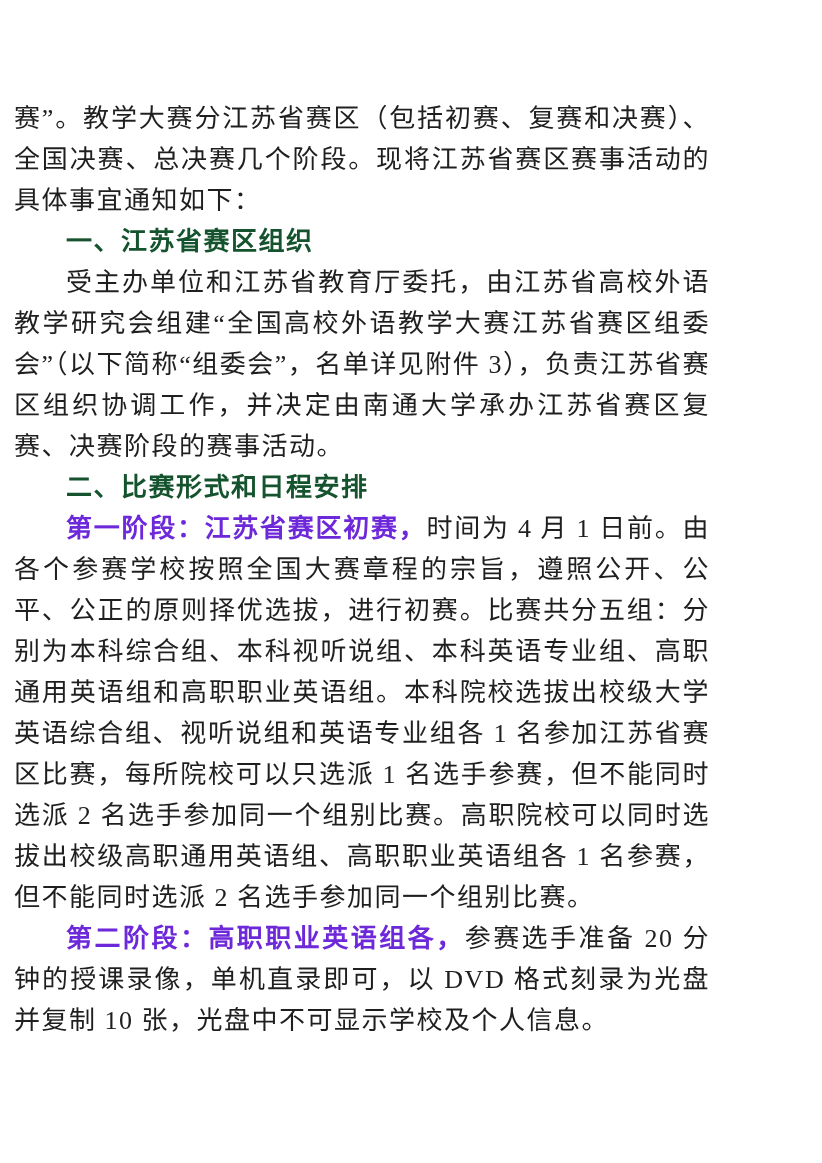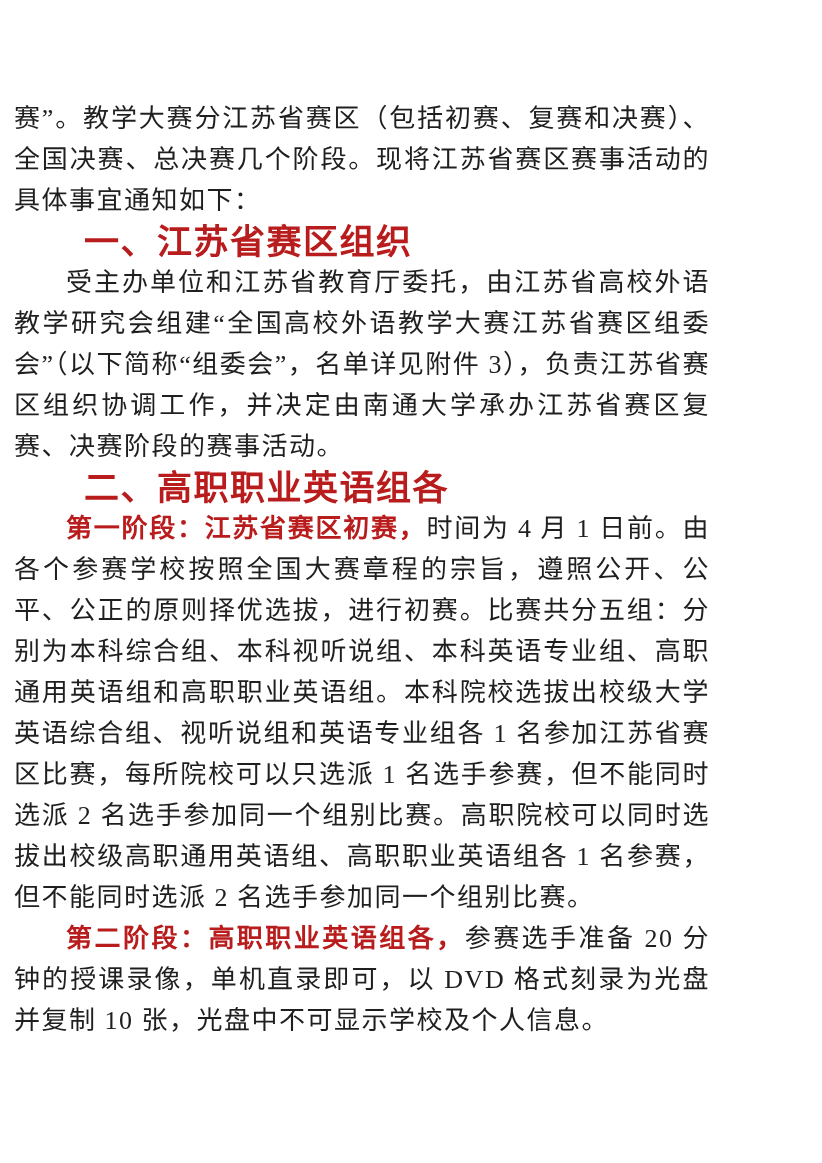--- a/index.html
+++ b/index.html
@@ -30,43 +30,43 @@
   p.body-para {
     margin: 0;
     text-indent: 2em;
   }
   p.body-para.no-indent {
     text-indent: 0;
   }
   h2.section-heading {
     margin: 0;
     font-family: "Liberation Sans", "DejaVu Sans", sans-serif;
-    font-size: 35px;
+    font-size: 26px;
     line-height: 41px;
     letter-spacing: 1.5px;
     font-weight: 700;
-    color: #b91c1c;
+    color: #14532d;
     text-indent: 2em;
     text-align: left;
   }
   .stage-lead {
     font-weight: 700;
-    color: #b91c1c;
+    color: #6d28d9;
   }
 </style>
 </head>
 <body>
 
 <div class="page doc-text">
 
   <p class="body-para no-indent">赛”。教学大赛分江苏省赛区（包括初赛、复赛和决赛）、全国决赛、总决赛几个阶段。现将江苏省赛区赛事活动的具体事宜通知如下：</p>
 
   <h2 class="section-heading">一、江苏省赛区组织</h2>
 
   <p class="body-para">受主办单位和江苏省教育厅委托，由江苏省高校外语教学研究会组建“全国高校外语教学大赛江苏省赛区组委会”（以下简称“组委会”，名单详见附件 3），负责江苏省赛区组织协调工作，并决定由南通大学承办江苏省赛区复赛、决赛阶段的赛事活动。</p>
 
-  <h2 class="section-heading">二、高职职业英语组各</h2>
+  <h2 class="section-heading">二、比赛形式和日程安排</h2>
 
   <p class="body-para"><span class="stage-lead">第一阶段：江苏省赛区初赛，</span><span>时间为 4 月 1 日前。由各个参赛学校按照全国大赛章程的宗旨，遵照公开、公平、公正的原则择优选拔，进行初赛。比赛共分五组：分别为本科综合组、本科视听说组、本科英语专业组、高职通用英语组和高职职业英语组。本科院校选拔出校级大学英语综合组、视听说组和英语专业组各 1 名参加江苏省赛区比赛，每所院校可以只选派 1 名选手参赛，但不能同时选派 2 名选手参加同一个组别比赛。高职院校可以同时选拔出校级高职通用英语组、高职职业英语组各 1 名参赛，但不能同时选派 2 名选手参加同一个组别比赛。</span></p>
 
   <p class="body-para"><span class="stage-lead">第二阶段：高职职业英语组各，</span><span>参赛选手准备 20 分钟的授课录像，单机直录即可，以 DVD 格式刻录为光盘并复制 10 张，光盘中不可显示学校及个人信息。</span></p>
 
 </div>
 
 </body></html>

